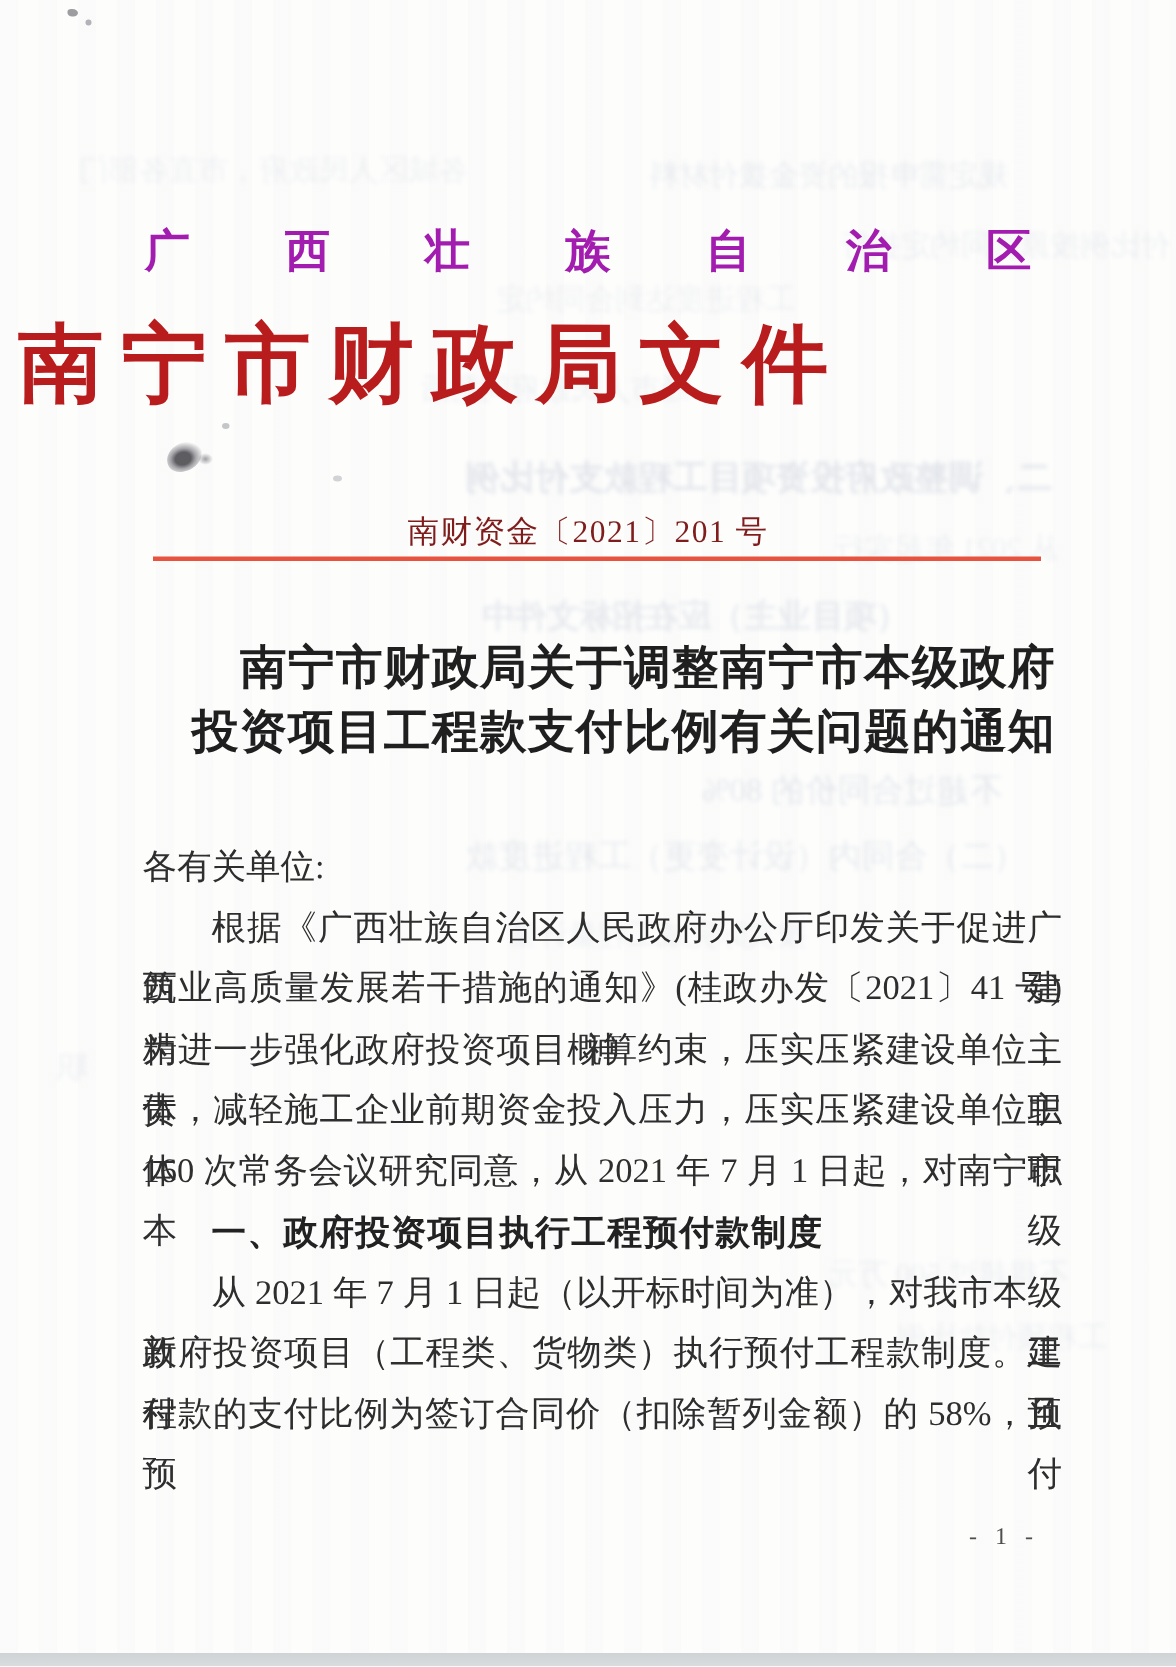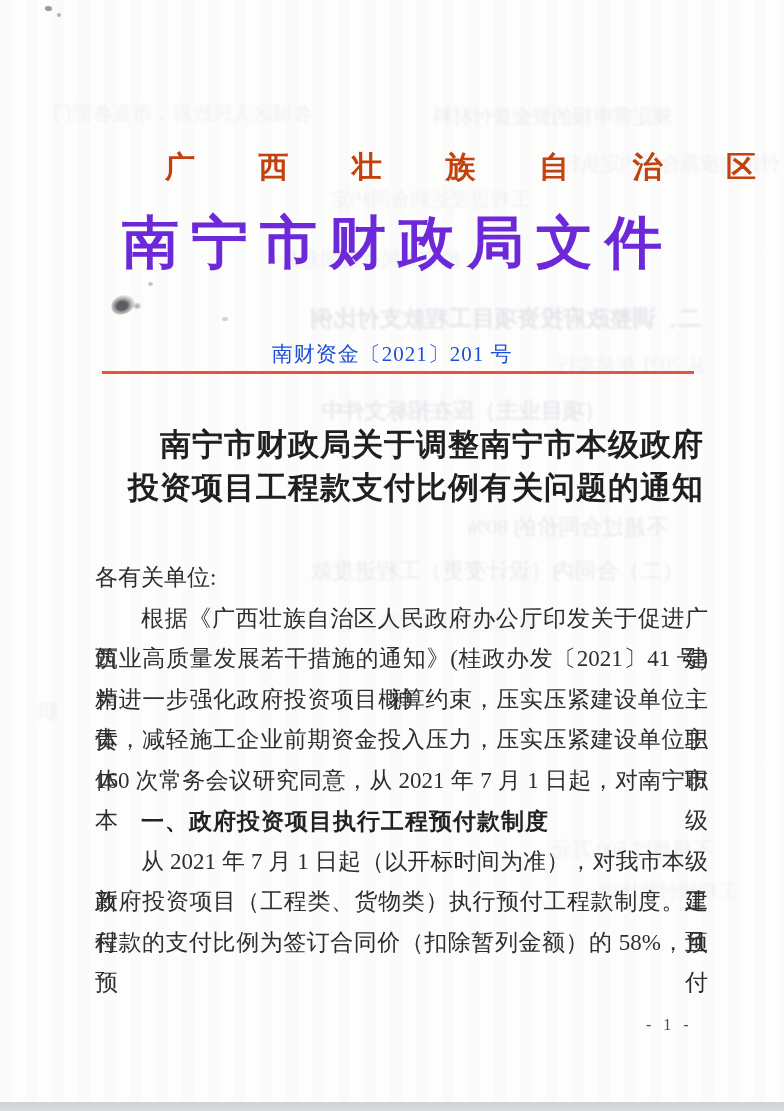--- a/index.html
+++ b/index.html
@@ -24,37 +24,36 @@
     filter:blur(1.3px);
     color:#5f7096;
     white-space:nowrap;
     font-family:"Liberation Serif","DejaVu Serif",serif;
     pointer-events:none;
   }
 
   
   .issuer{
     position:absolute;top:147px;left:0;width:784px;
-    text-align:right;
+    text-align:center;
     font-size:30px;font-weight:600;
     letter-spacing:28px;padding-left:28px;box-sizing:border-box;
-    color:#c2410c;
+    color:#a21caf;
   }
   .masthead{
     position:absolute;top:205px;left:0;width:784px;
-    text-align:center;
     font-size:57px;font-weight:bold;
     letter-spacing:12px;padding-left:12px;box-sizing:border-box;
-    color:#6d28d9;
+    color:#b91c1c;
   }
   .doc-number{
     position:absolute;top:340px;left:0;width:784px;
     text-align:center;
     font-size:21px;letter-spacing:1px;
-    color:#1d4ed8;
+    color:#7f1d1d;
   }
   .red-line{
     position:absolute;top:371px;left:102px;
     width:592px;height:3px;
     background:#e85340;
   }
 
   
   .doc-title{
     position:absolute;top:423px;left:80px;width:624px;

